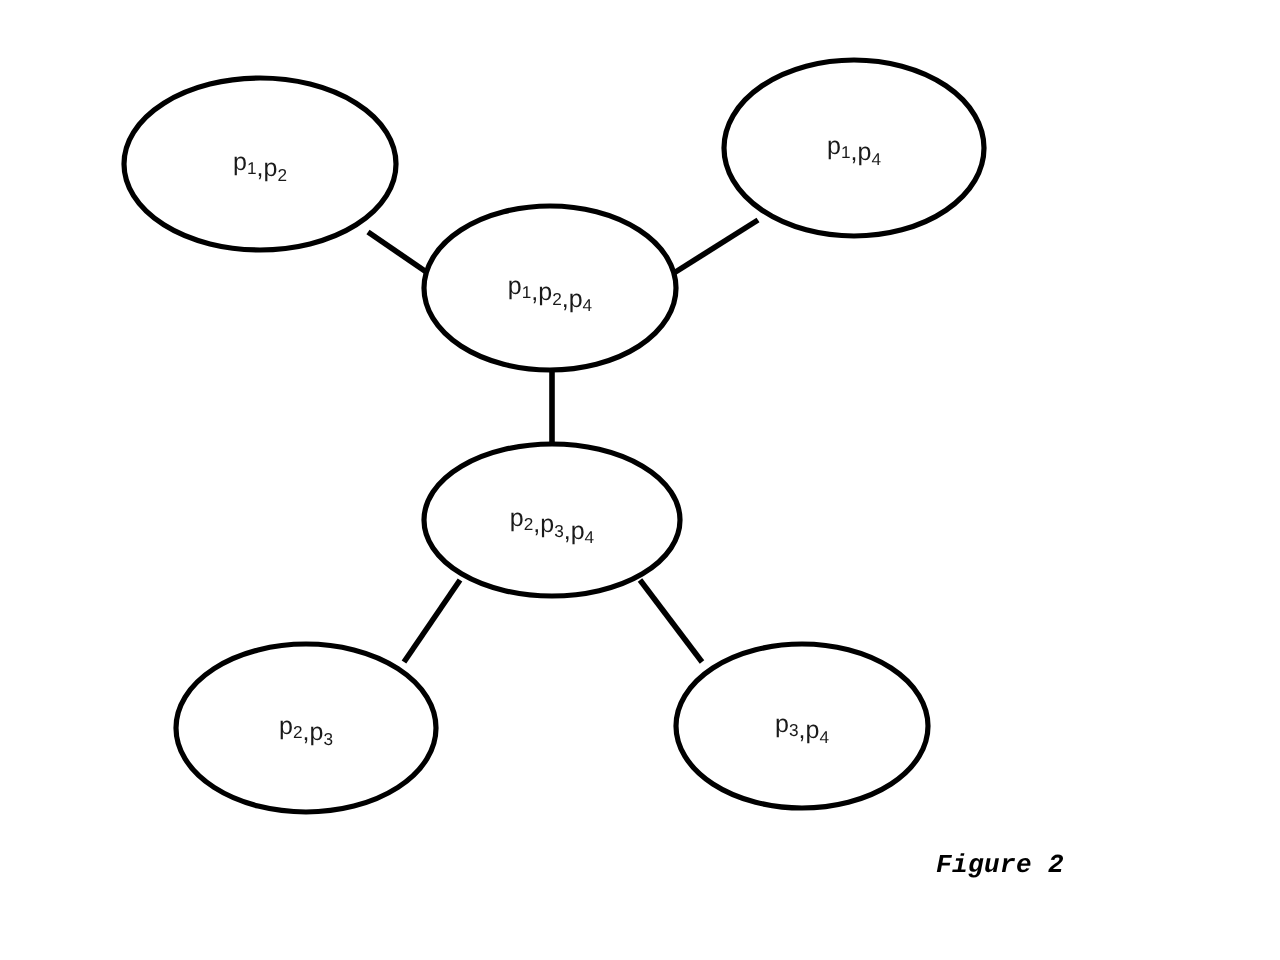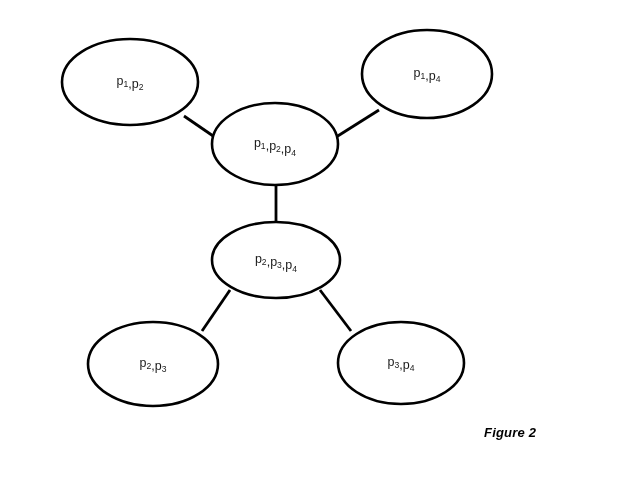--- a/index.html
+++ b/index.html
@@ -41,27 +41,26 @@
     dominant-baseline: middle;
     white-space: pre;
   }
   .node-label tspan.sub {
     font-size: 8.6px;
   }
   .figure-caption {
     position: absolute;
     left: 468px;
     top: 425px;
-    font-family: Liberation Sans, sans-serif;
+    font-family: Liberation Mono, monospace;
     font-size: 13px;
     font-weight: bold;
     font-style: italic;
     color: #000000;
     letter-spacing: 0.2px;
-    margin-left: 16px;
   }
 </style>
 </head>
 <body>
 
 <svg id="figure-canvas" viewBox="0 0 640 480">
   <g id="edges-layer">
       <line class="edge-line" x1="184" y1="116" x2="219" y2="140"></line>
       <line class="edge-line" x1="333" y1="139" x2="379" y2="110"></line>
       <line class="edge-line" x1="276" y1="185" x2="276" y2="222"></line>

